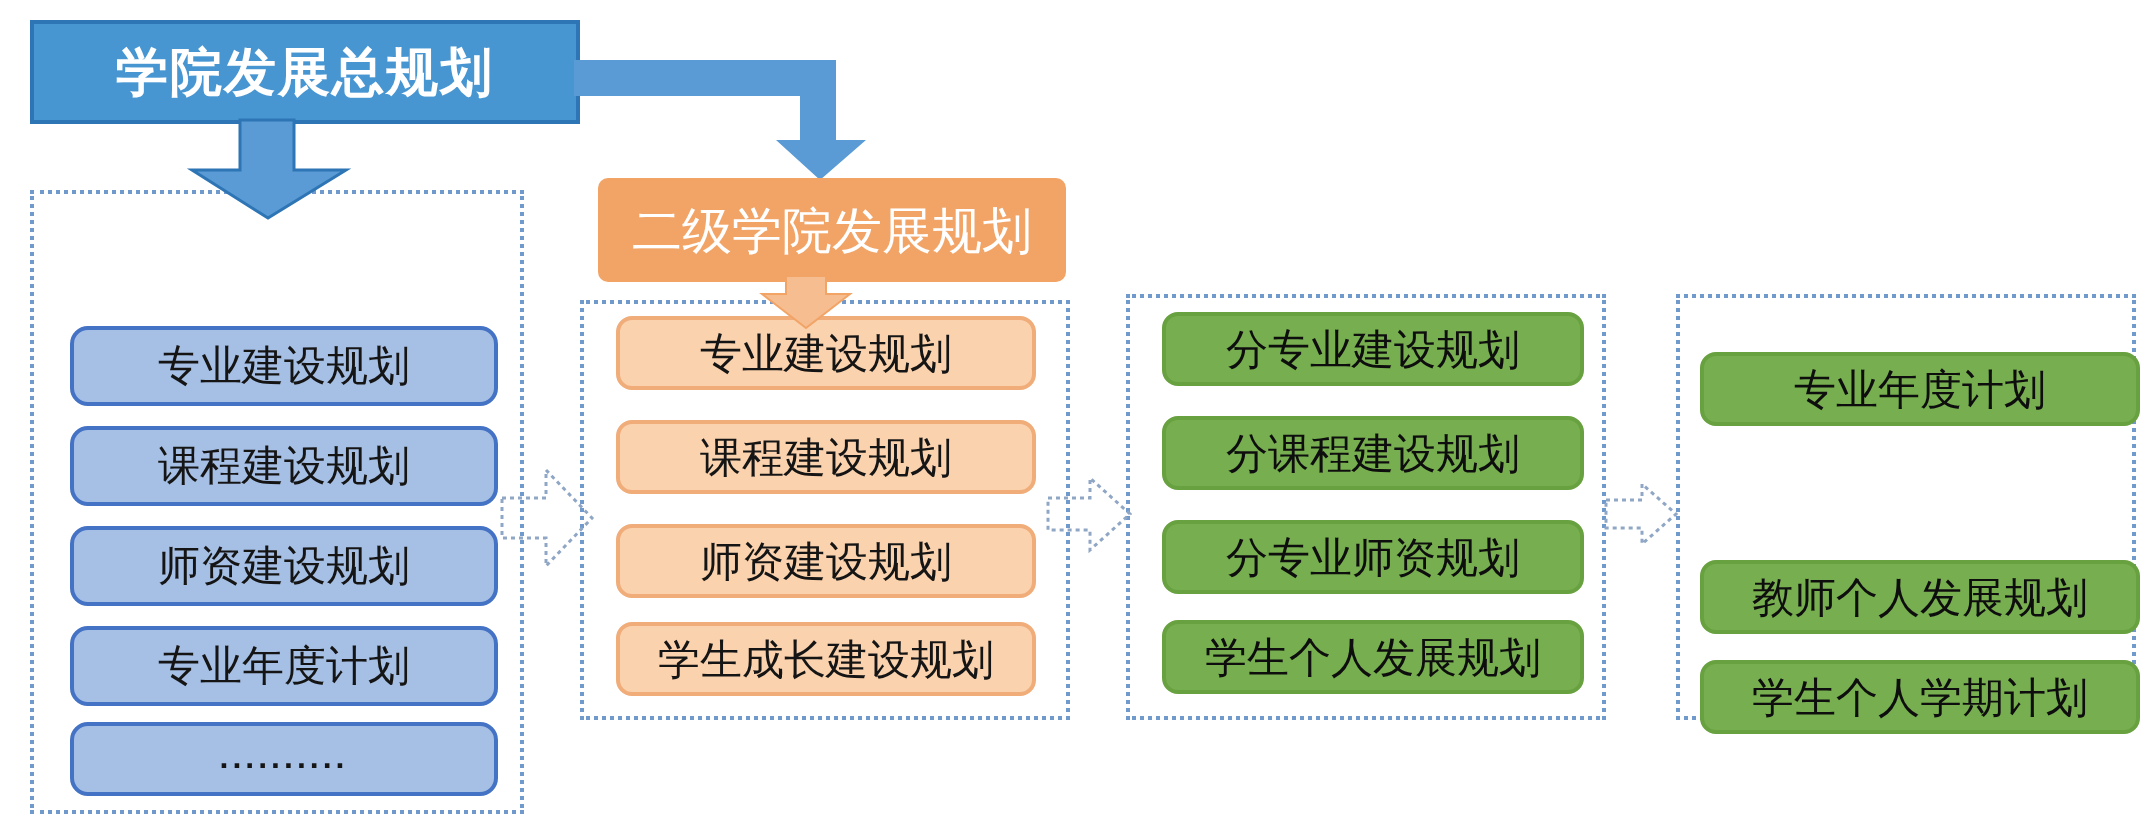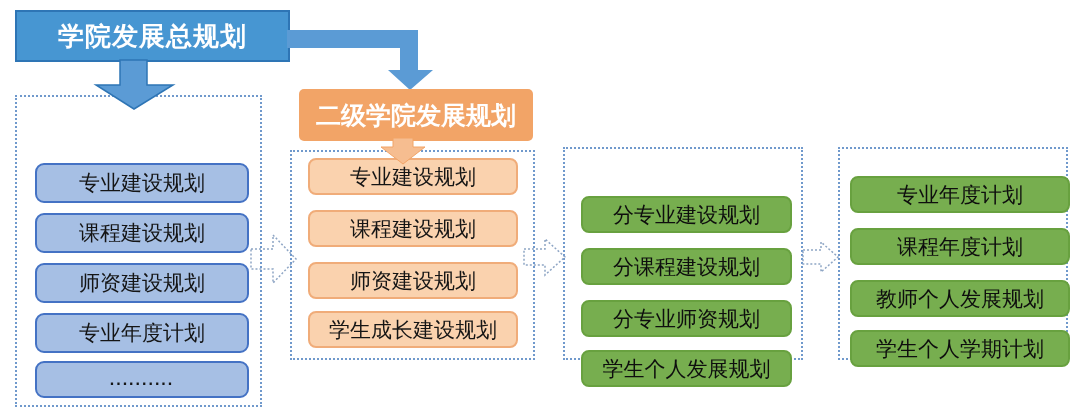--- a/index.html
+++ b/index.html
@@ -34,35 +34,35 @@
     left:35px; width:214px; height:40px;
     background:#A6BFE4; border:2px solid #4472C4; border-radius:9px;
     color:#151515; font-size:21px; z-index:2;
   }
   .dots-item { font-weight:bold; font-size:16px; letter-spacing:2px; color:#151515; }
 
   
   .orange-head {
     left:299px; top:89px; width:234px; height:52px;
     background:#F2A467; border-radius:5px;
-    color:#ffffff; font-weight:bold; font-size:25px; z-index:3;
+    color:#ffffff; font-weight:normal; font-size:25px; z-index:3;
   }
   .orange-item {
     left:308px; width:210px; height:37px;
     background:#FAD2AE; border:2px solid #F0AC79; border-radius:8px;
     color:#151515; font-size:21px; z-index:2;
   }
 
   
   .green-item {
     width:210px; height:37px;
     background:#77AE4F; border:2px solid #68A13F; border-radius:8px;
     color:#0e0e0e; font-size:21px; z-index:2;
   }
-  .col3 { left:581px; width:211px;margin-top:40px; }
+  .col3 { left:581px; width:211px; }
   .col4 { left:850px; width:220px;margin-top:20px; }
 
   .r1 { top:156px; } .r2 { top:208px; } .r3 { top:260px; } .r4 { top:310px; }
   .o1 { top:158px; } .o2 { top:210px; } .o3 { top:262px; } .o4 { top:311px; }
 
   svg.arrow { position:absolute; overflow:visible; }
 </style>
 </head>
 <body>
 
@@ -138,23 +138,20 @@
     <span>分专业师资规划</span>
   </div>
   <div class="box green-item col3 r4">
     <span>学生个人发展规划</span>
   </div>
 
   <div class="panel panel-col4"></div>
   <div class="box green-item col4 r1">
     <span>专业年度计划</span>
   </div>
-  <div class="box green-item col4 r2">
-    <span>课程年度计划</span>
-  </div>
   <div class="box green-item col4 r4">
     <span>学生个人学期计划</span>
   </div>
   <div class="box green-item col4 r3">
     <span>教师个人发展规划</span>
   </div>
 
 </div>
 
 </body></html>

